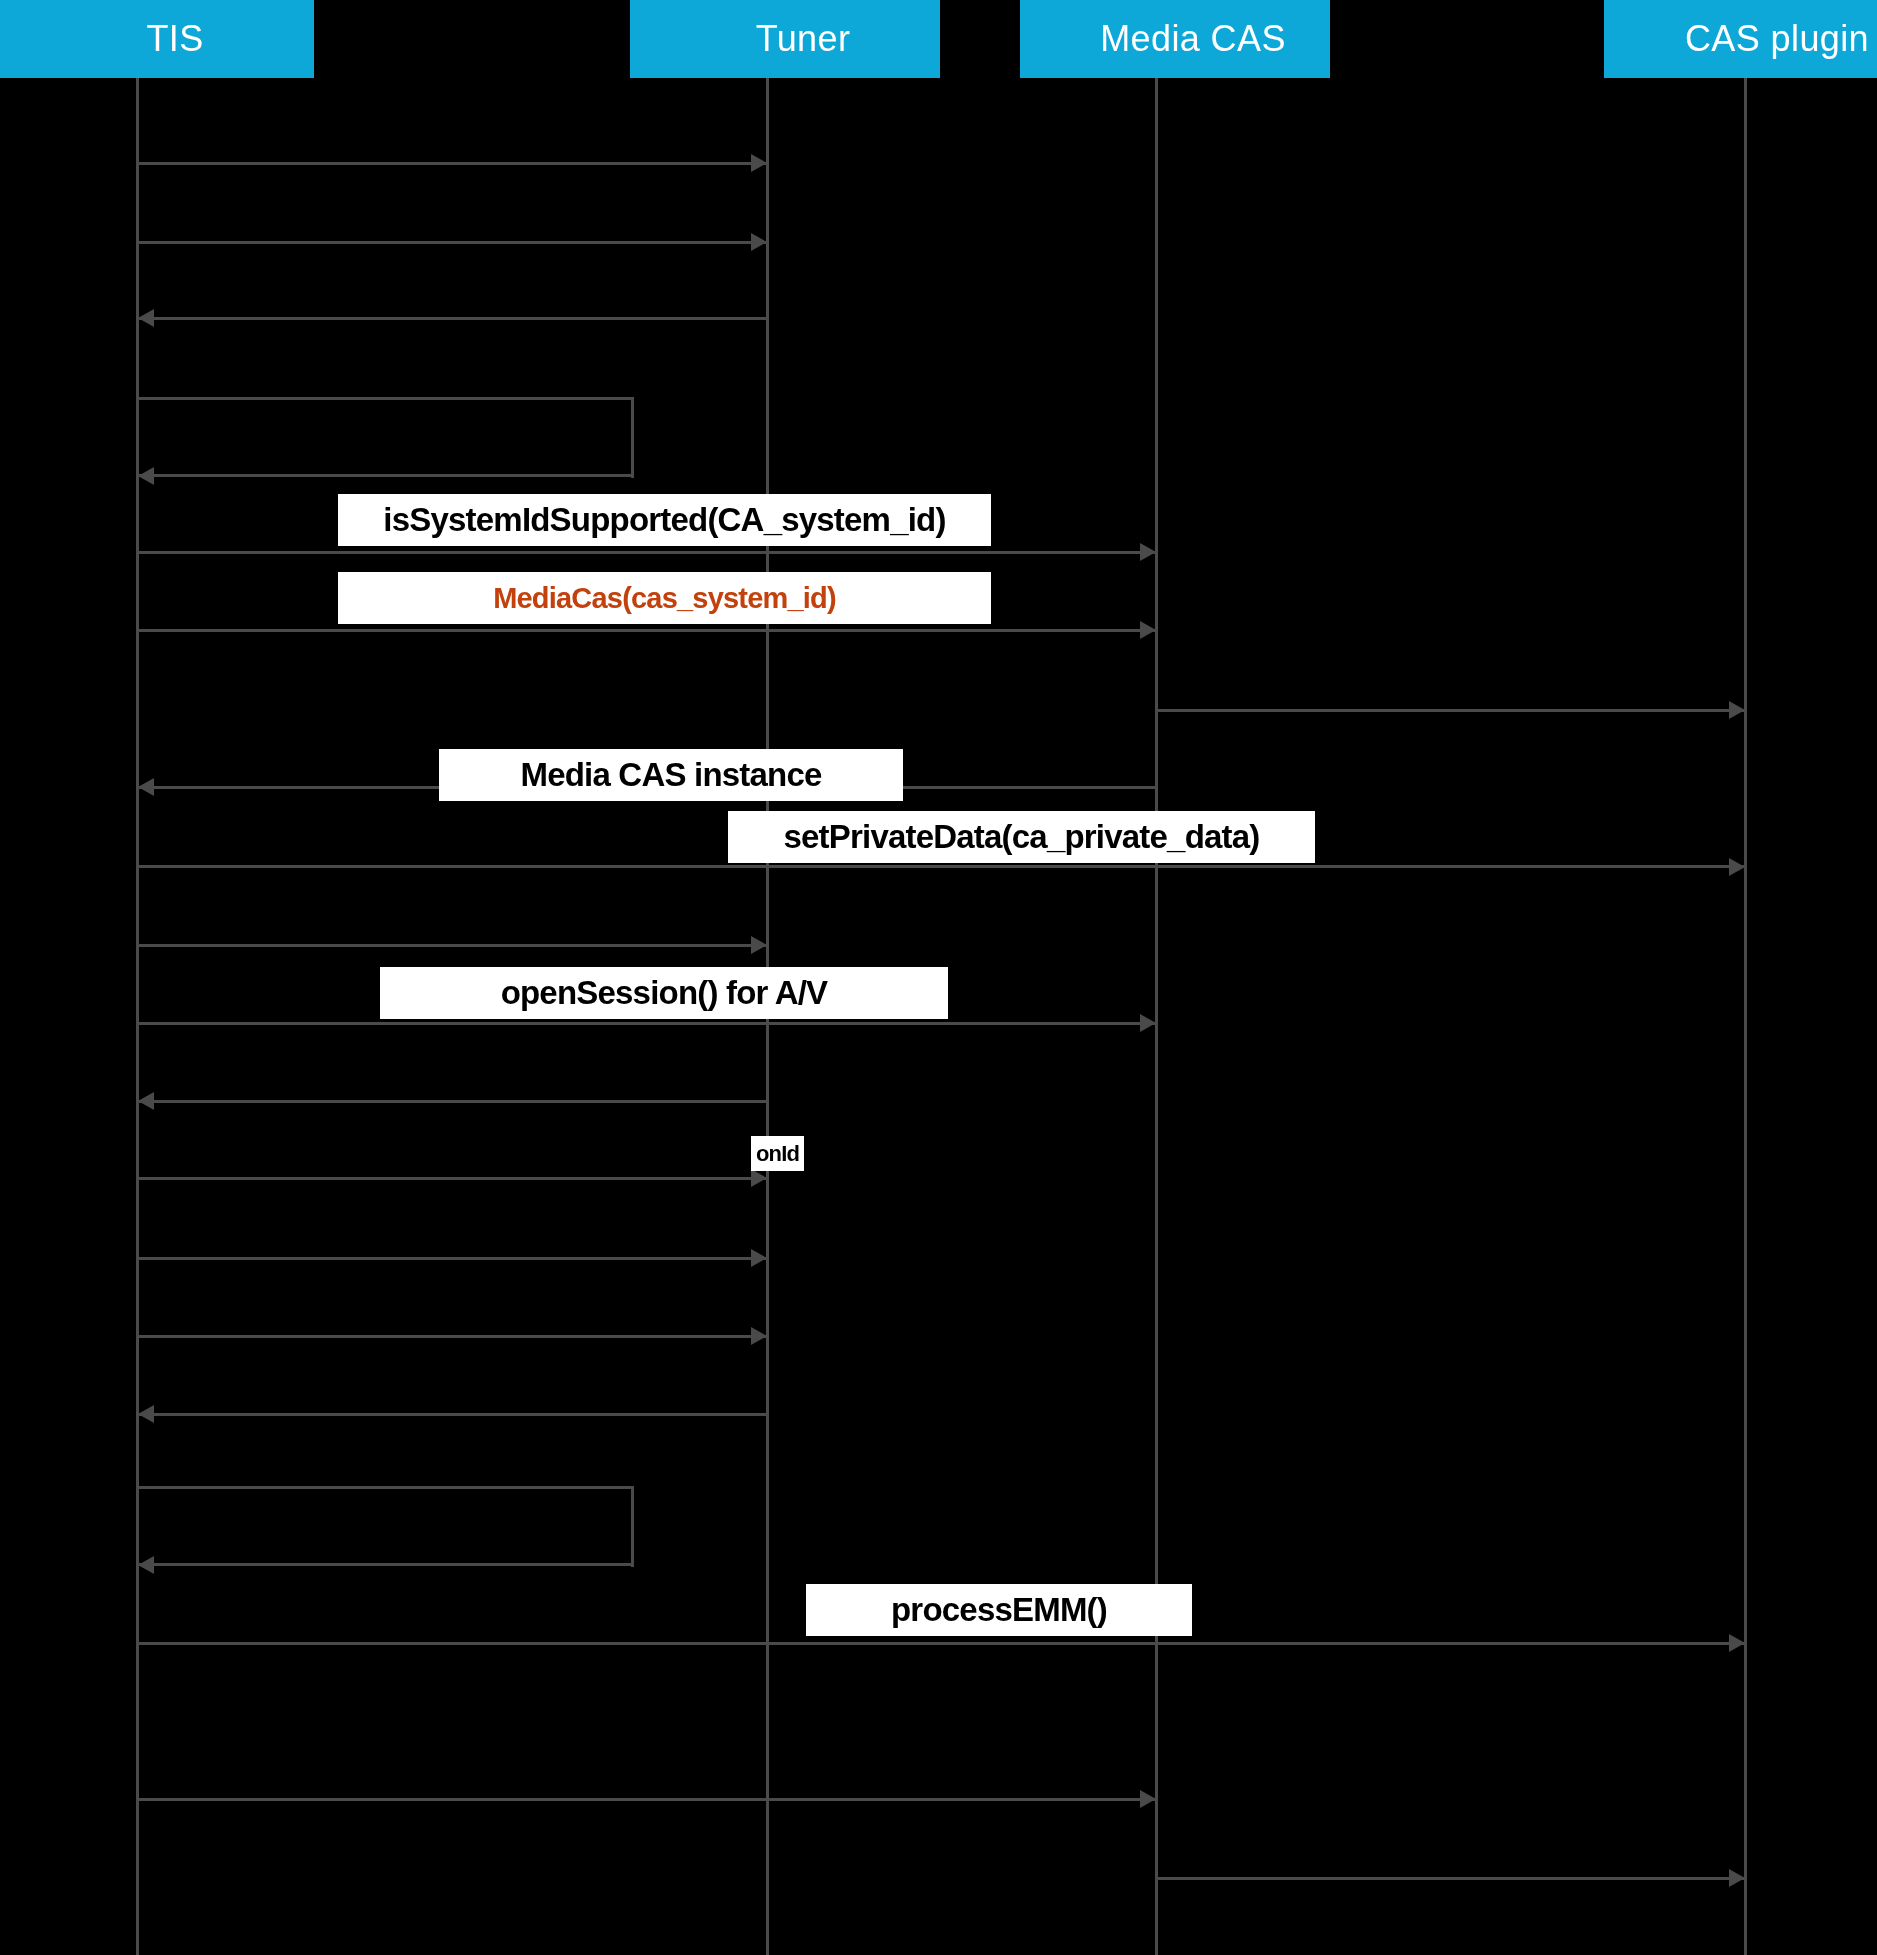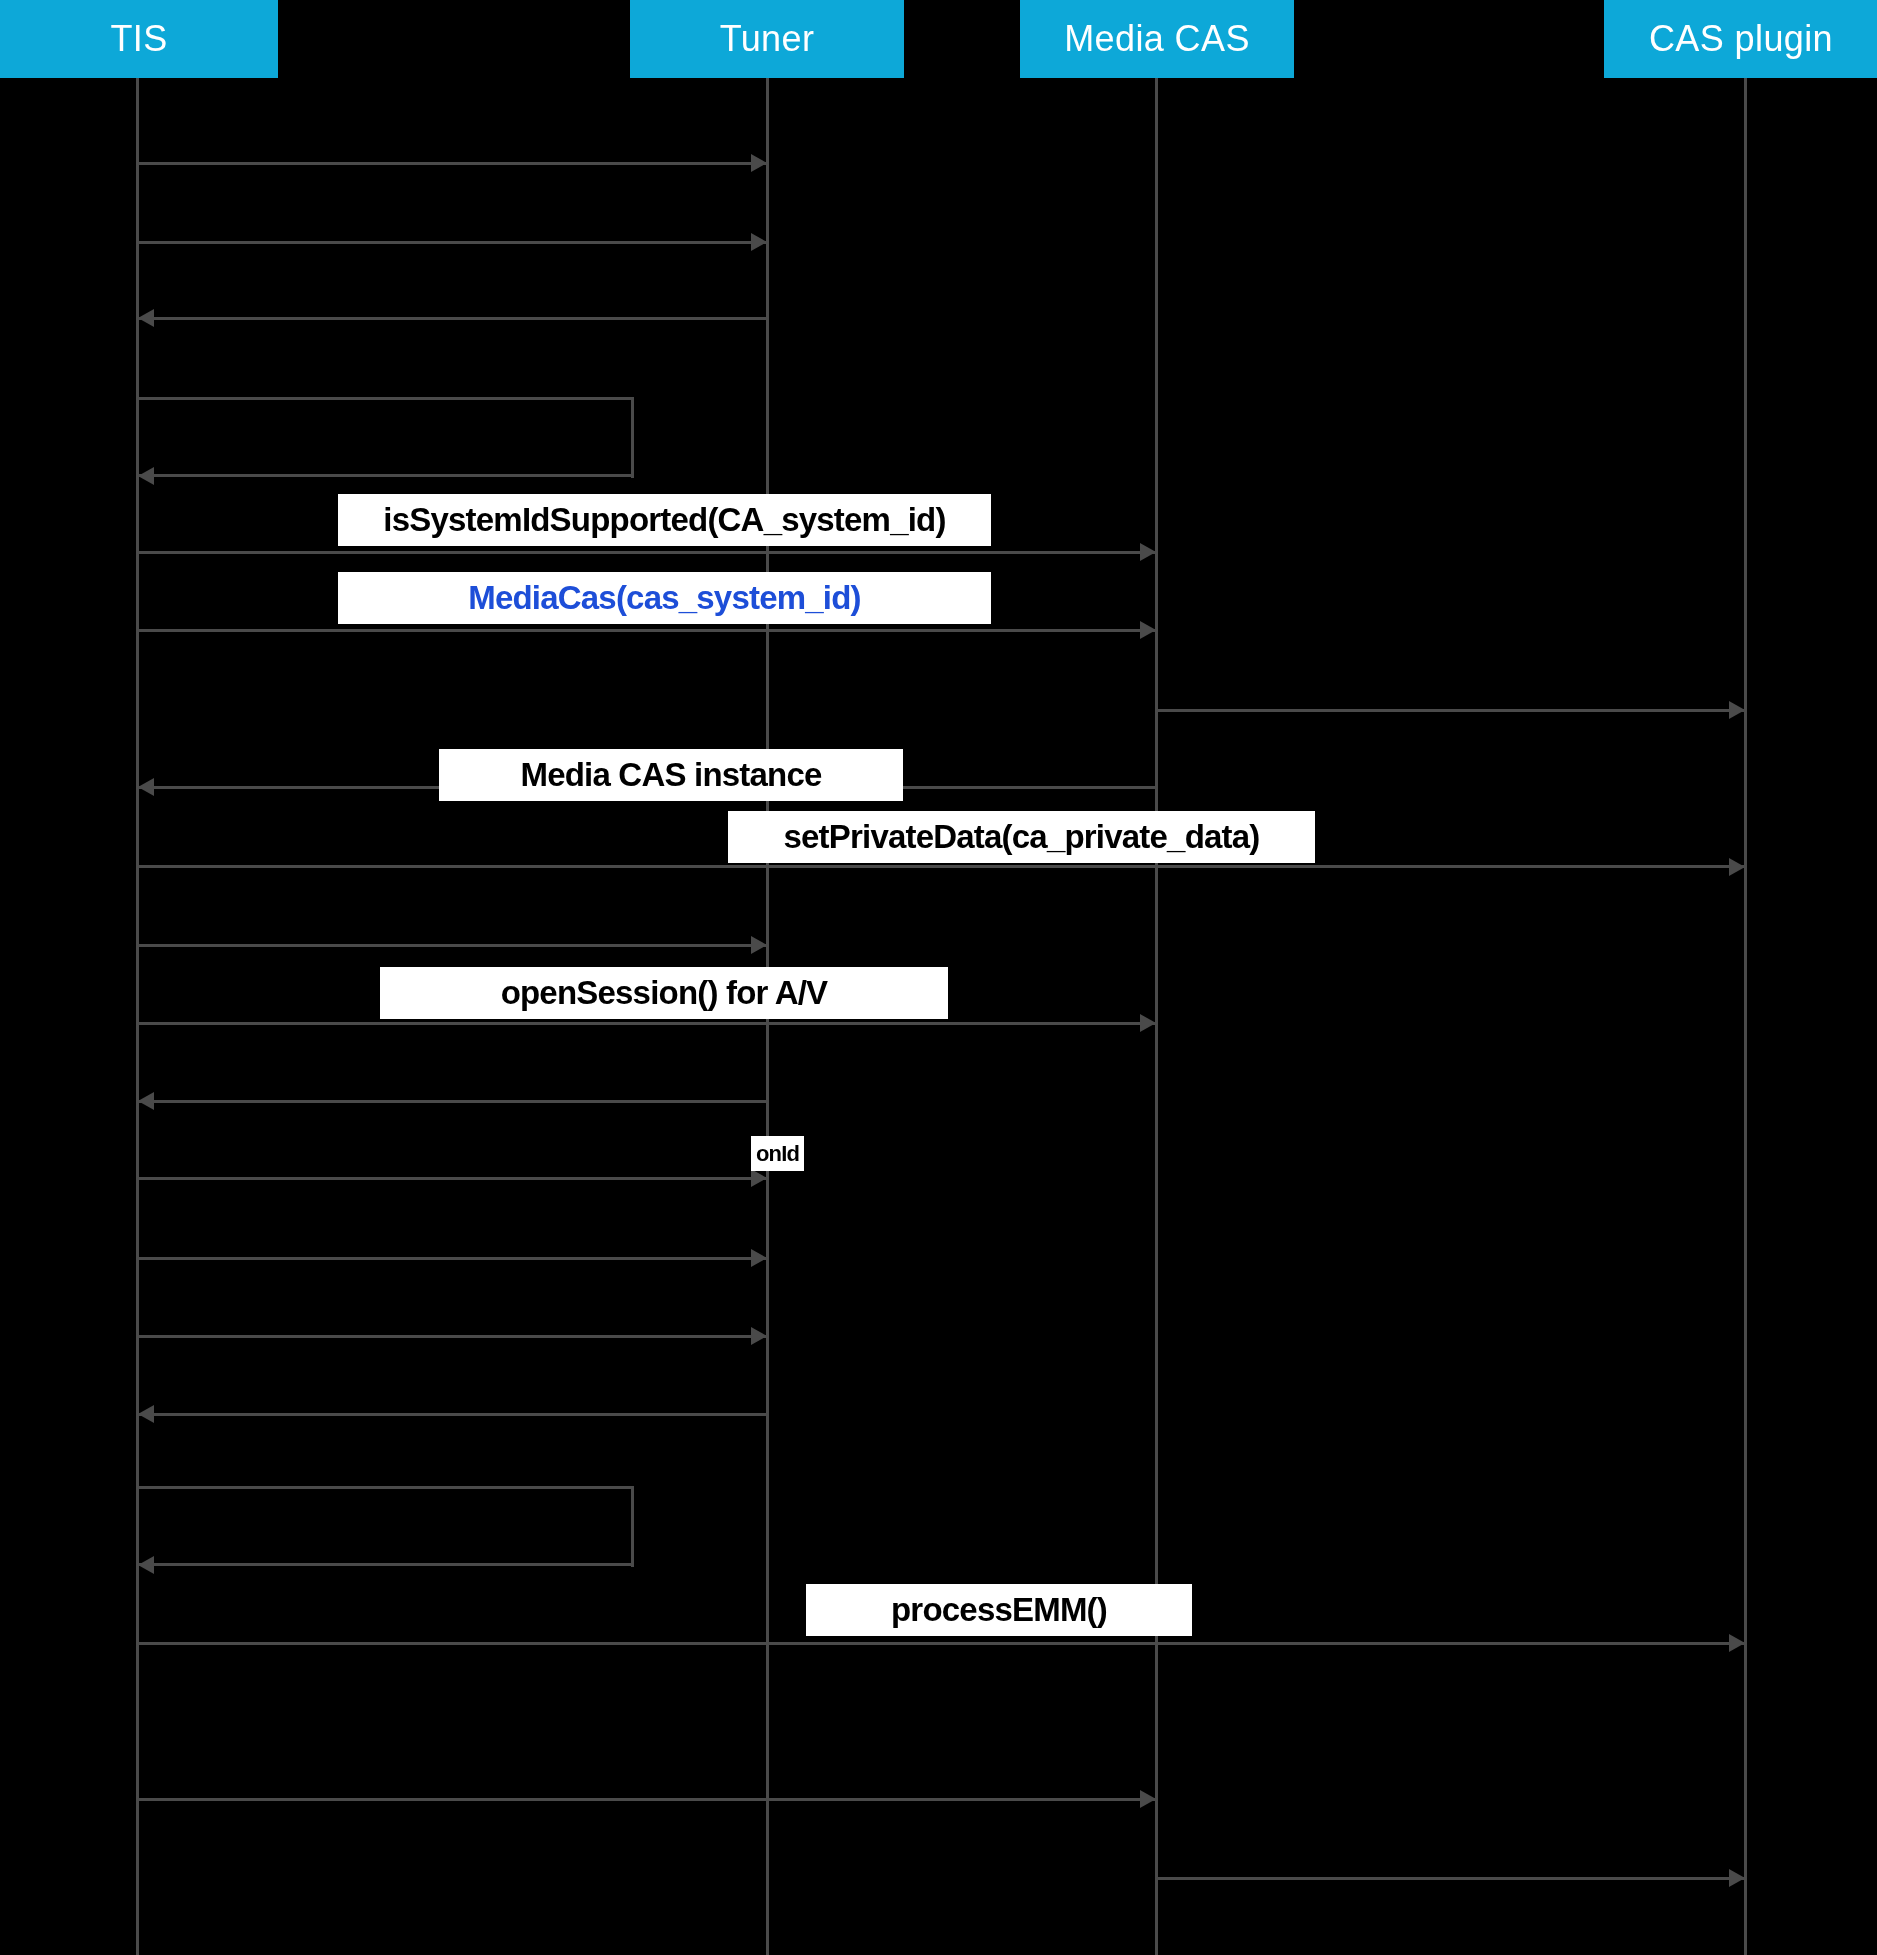--- a/index.html
+++ b/index.html
@@ -13,20 +13,21 @@
   }
   .pbox {
     position: absolute;
     height: 78px;
     display: flex;
     align-items: center;
     justify-content: center;
     font-size: 36px;
     font-weight: 500;
     letter-spacing: 0.4px;
+    padding-left: 36px;
   }
   .lifeline {
     position: absolute;
     width: 3.1px;
     top: 78px;
     height: 1879px;
   }
   .mline { position: absolute; height: 3.1px; }
   .vline { position: absolute; width: 3.1px; }
   .head-right {
@@ -81,21 +82,21 @@
     <div class="vline" style="left: 631px; top: 397px; height: 81px; background: rgb(74, 74, 74);"></div>
     <div class="mline" style="left: 138px; top: 474px; width: 495px; background: rgb(74, 74, 74);"></div>
     <div class="head-left" style="left: 138px; top: 467px; border-right: 16.4px solid rgb(74, 74, 74);"></div>
     <div class="mline" style="left: 138px; top: 551px; width: 1019px; background: rgb(74, 74, 74);"></div>
     <div class="head-right" style="left: 1140px; top: 543px; border-left: 16.4px solid rgb(74, 74, 74);"></div>
     <div class="mlabel" style="left: 338px; top: 494px; width: 653px; height: 52px; font-size: 33px; background: rgb(255, 255, 255); color: rgb(0, 0, 0);">
       <span>isSystemIdSupported(CA_system_id)</span>
     </div>
     <div class="mline" style="left: 138px; top: 629px; width: 1019px; background: rgb(74, 74, 74);"></div>
     <div class="head-right" style="left: 1140px; top: 621px; border-left: 16.4px solid rgb(74, 74, 74);"></div>
-    <div class="mlabel" style="left: 338px; top: 572px; width: 653px; height: 52px; font-size: 33px; background: rgb(255, 255, 255); color: #1d4ed8;">
+    <div class="mlabel" style="left: 338px; top: 572px; width: 653px; height: 52px; font-size: 29px; background: rgb(255, 255, 255); color: #c2410c;">
       <span>MediaCas(cas_system_id)</span>
     </div>
     <div class="mline" style="left: 1157px; top: 709px; width: 589px; background: rgb(74, 74, 74);"></div>
     <div class="head-right" style="left: 1729px; top: 701px; border-left: 16.4px solid rgb(74, 74, 74);"></div>
     <div class="mline" style="left: 138px; top: 786px; width: 1019px; background: rgb(74, 74, 74);"></div>
     <div class="head-left" style="left: 138px; top: 778px; border-right: 16.4px solid rgb(74, 74, 74);"></div>
     <div class="mlabel" style="left: 439px; top: 729px; width: 464px; height: 52px; font-size: 33px; background: rgb(255, 255, 255); color: rgb(0, 0, 0); margin-top: 20px;">
       <span>Media CAS instance</span>
     </div>
     <div class="mline" style="left: 138px; top: 865px; width: 1608px; background: rgb(74, 74, 74);"></div>

